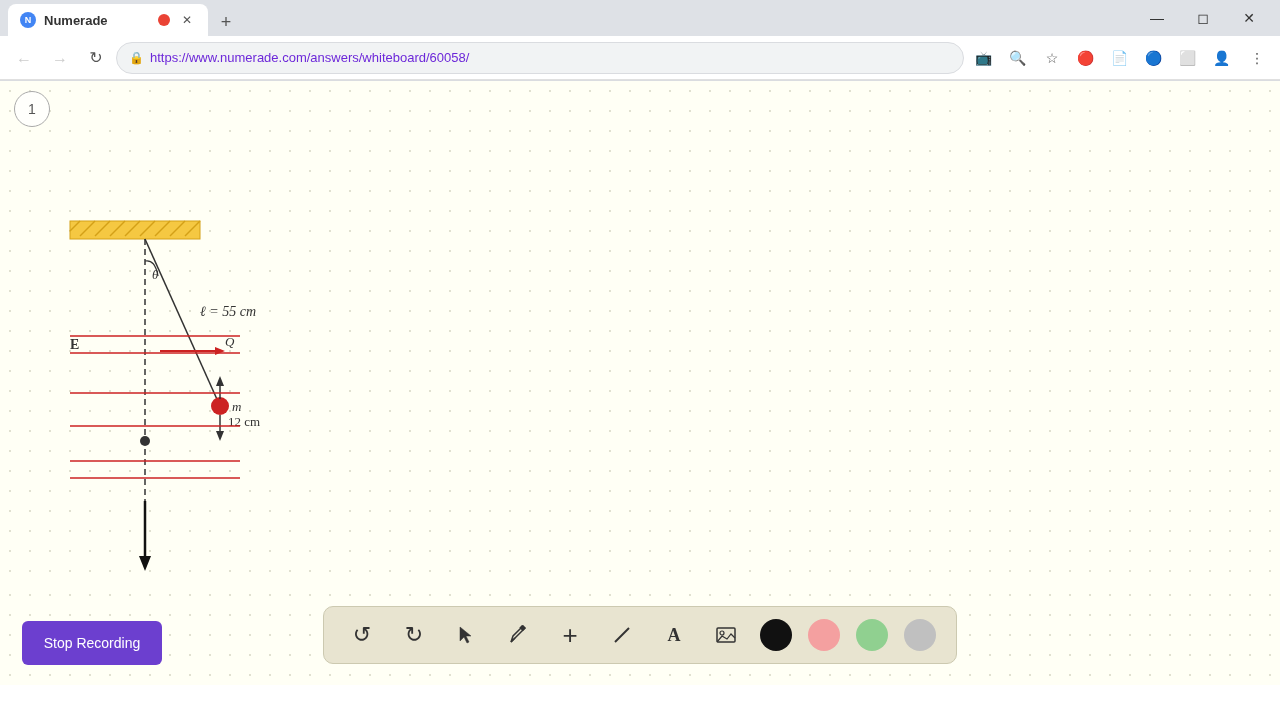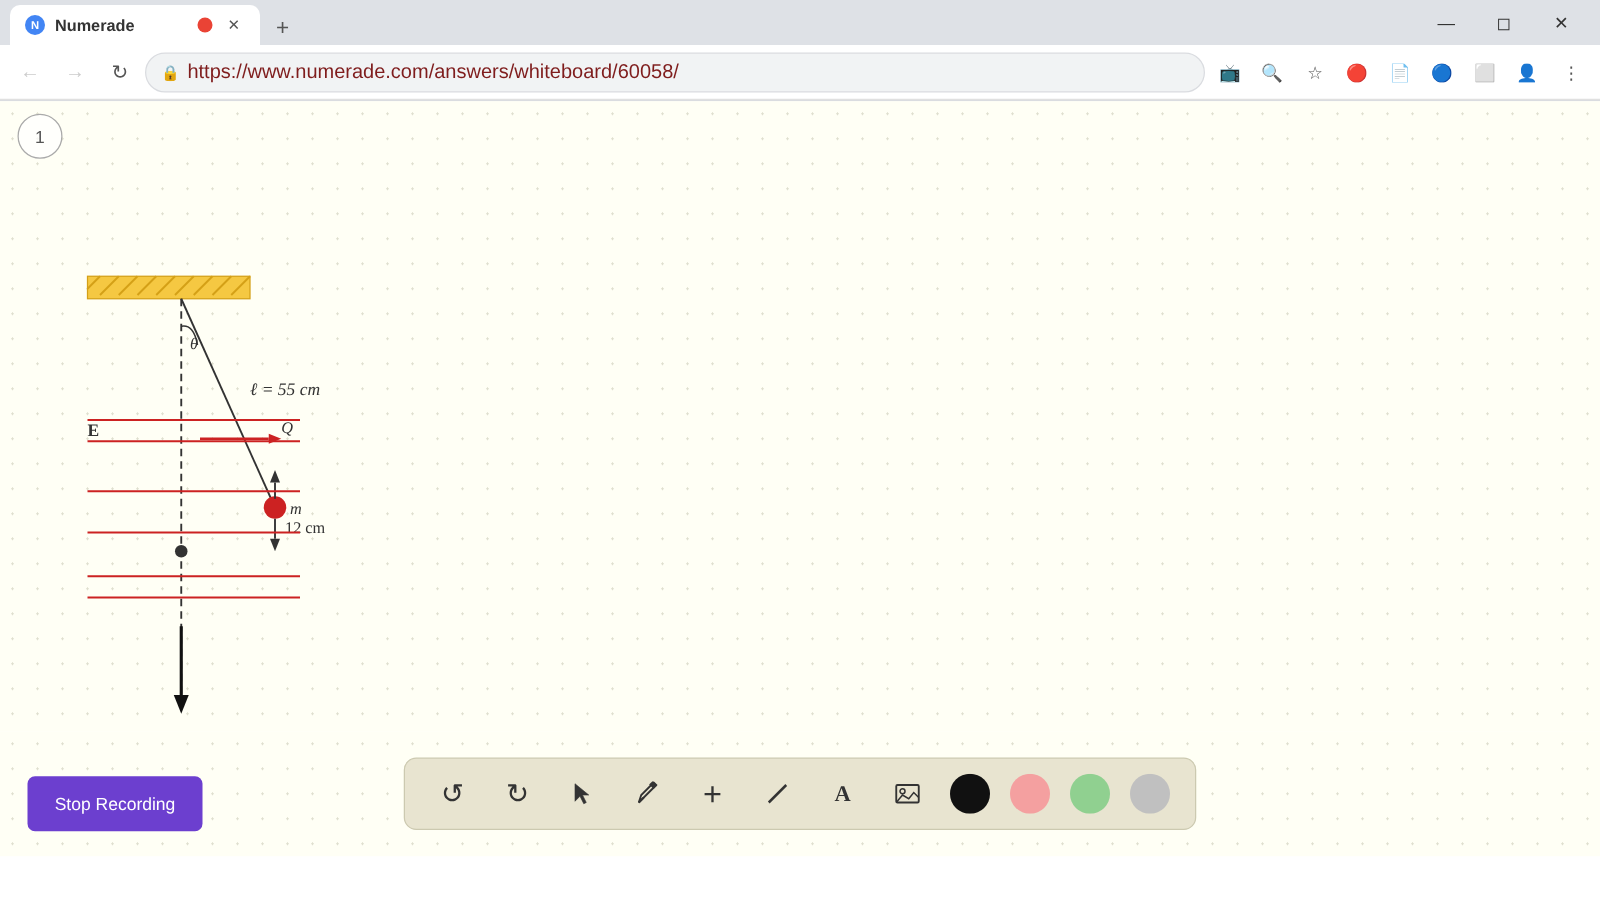--- a/index.html
+++ b/index.html
@@ -160,22 +160,22 @@
       color: #3c4043;
     }
 
     .lock-icon {
       color: #555;
       font-size: 12px;
     }
 
     .address-text {
       flex: 1;
-      font-size: 16px;
-      color: #7f1d1d;
+      font-size: 13px;
+      color: #6d28d9;
     }
 
     .nav-icons {
       display: flex;
       gap: 2px;
     }
 
     
     .whiteboard {
       width: 1280px;

